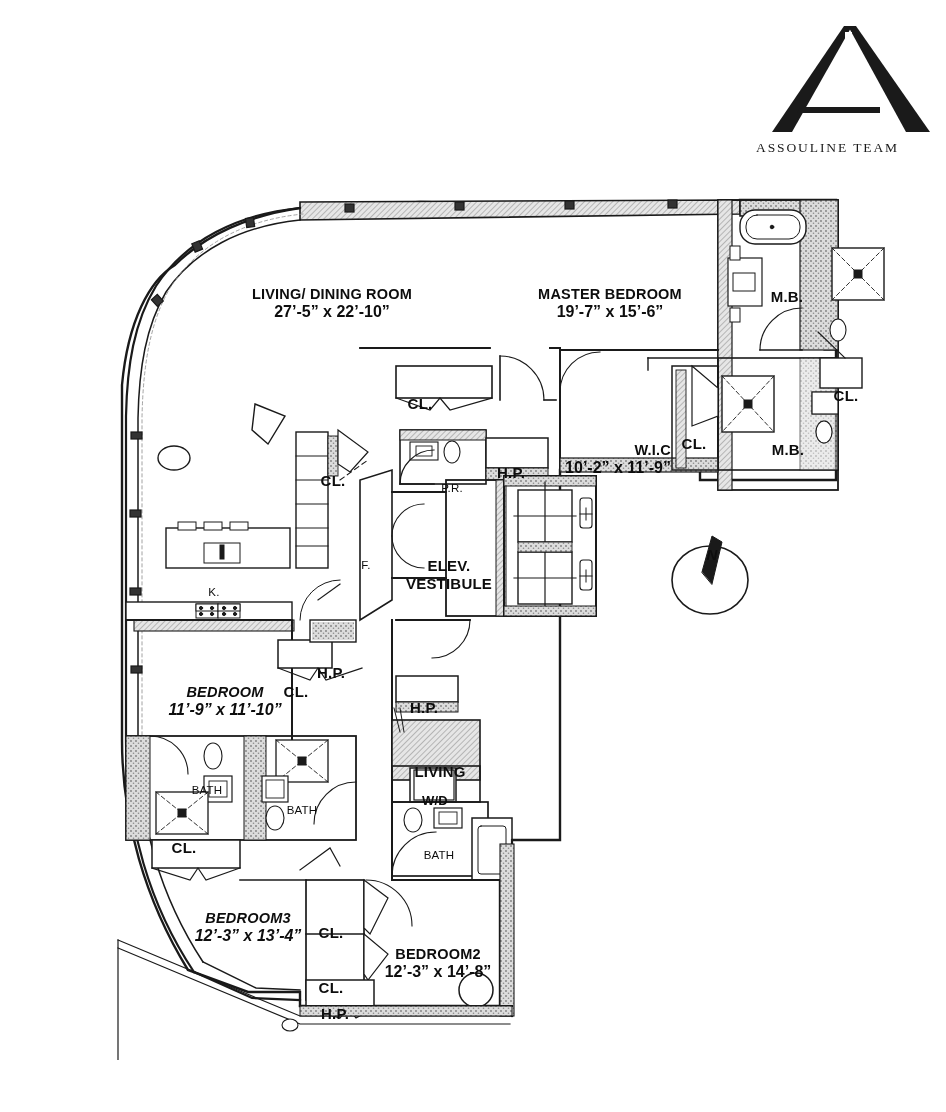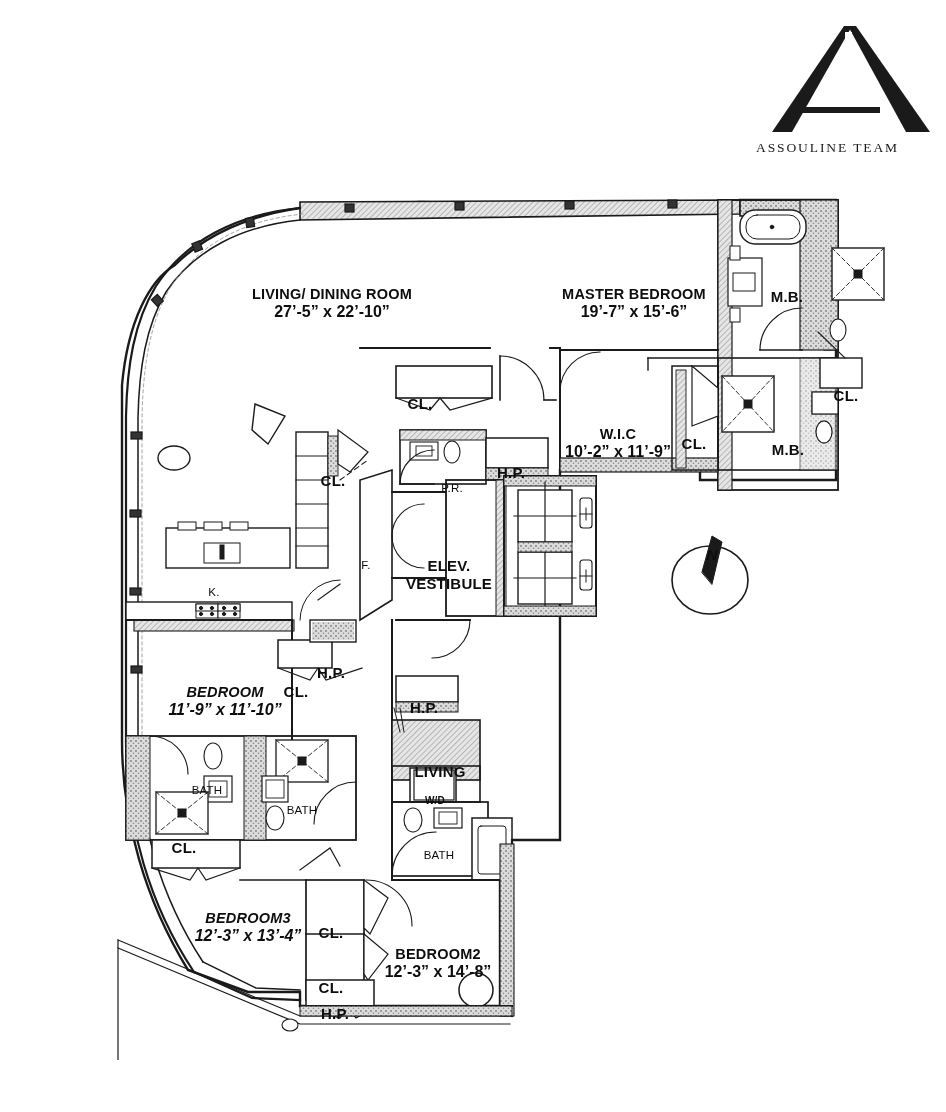--- a/index.html
+++ b/index.html
@@ -16,21 +16,21 @@
   #plan{position:absolute;left:0;top:180px;width:946px;height:880px;}
   #plan svg{display:block;}
 
   
   .lbl{position:absolute;text-align:center;font-weight:bold;color:#0d0d0d;
        line-height:1.18;white-space:nowrap;letter-spacing:.2px;margin-top:20px;}
   .lbl.room{font-size:14.5px;}
   .lbl.room .dim{font-size:16px;letter-spacing:0px;}
   .lbl.small{font-size:11.5px;font-weight:normal;}
   .lbl.tiny{font-size:15px;font-weight:bold;}
-  .lbl.xtiny{font-size:10px;font-weight:bold;}
+  .lbl.xtiny{font-size:13px;font-weight:bold;}
   .lbl.compass{font-size:15px;font-weight:bold;font-style:italic;}
 </style>
 </head>
 <body>
 
 <div id="logo">
   <svg class="mark" viewBox="0 0 176 110">
     <polygon points="92,2 100,2 174,108 150,108" fill="#1a1a1a"></polygon>
     <polygon points="88,2 96,2 36,108 16,108" fill="#1a1a1a"></polygon>
     <polygon points="89,8 96,8 96,96 89,96" fill="#ffffff"></polygon>
@@ -306,26 +306,26 @@
 </svg>
 </div>
 
 <div id="labels">
 
   <div class="lbl room" style="left:332px;top:266px;transform:translate(-50%,0);">
     <div>LIVING/ DINING ROOM</div>
     <div class="dim">27’-5” x 22’-10”</div>
   </div>
 
-  <div class="lbl room" style="left:634px;top:266px;transform:translate(-50%,0);text-align:center;">
+  <div class="lbl room" style="left:610px;top:266px;transform:translate(-50%,0);text-align:center;">
     <div>MASTER BEDROOM</div>
     <div class="dim">19’-7” x 15’-6”</div>
   </div>
 
-  <div class="lbl room" style="left:618px;top:406px;transform:translate(-50%,0);">
+  <div class="lbl room" style="left:618px;top:422px;transform:translate(-50%,0);text-align:right;">
     <div>W.I.C</div>
     <div class="dim">10’-2” x 11’-9”</div>
   </div>
 
   <div class="lbl room" style="left:225px;top:664px;transform:translate(-50%,0);font-style:italic;">
     <div>BEDROOM</div>
     <div class="dim">11’-9” x 11’-10”</div>
   </div>
 
   <div class="lbl room" style="left:248px;top:890px;transform:translate(-50%,0);font-style:italic;">

